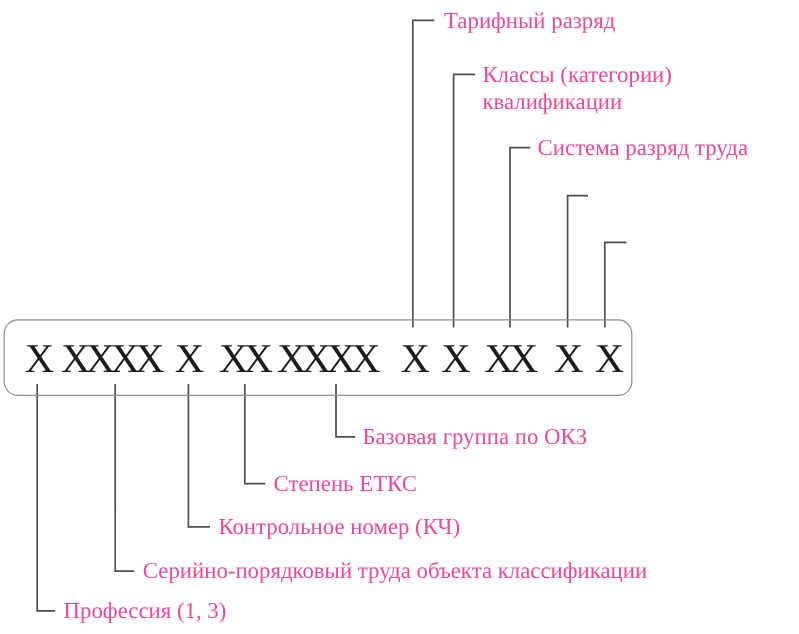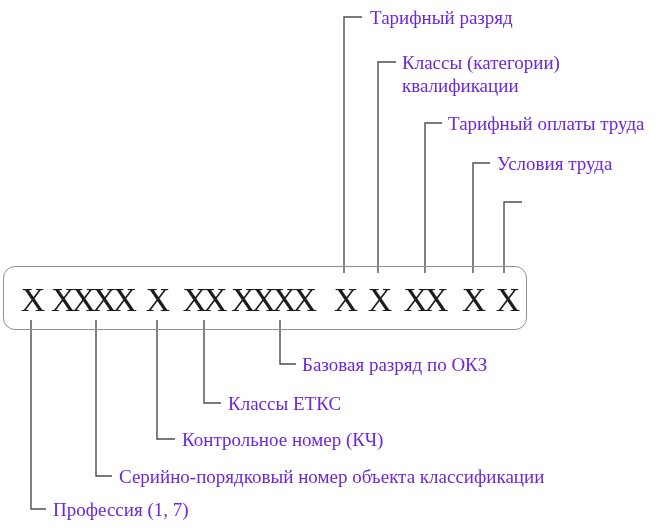--- a/index.html
+++ b/index.html
@@ -47,21 +47,21 @@
     line-height: 34px;
     letter-spacing: -4px;
     color: #1c1c1c;
     transform: translateX(-50%);
     white-space: nowrap;
   }
   .callout-label {
     position: absolute;
     font-size: 19px;
     line-height: 23px;
-    color: #6d28d9;
+    color: #ec4899;
     white-space: pre-line;
   }
 </style>
 </head>
 <body>
 
 <div class="canvas">
 
   <svg class="lines-svg" viewBox="0 0 666 528" xmlns="http://www.w3.org/2000/svg">
 
@@ -87,22 +87,21 @@
   <span class="code-group" style="left:272px">XXXX</span>
   <span class="code-group" style="left:344px">X</span>
   <span class="code-group" style="left:378px">X</span>
   <span class="code-group" style="left:424px">XX</span>
   <span class="code-group" style="left:472px">X</span>
   <span class="code-group" style="left:506px">X</span>
 
   <div class="callout-label" style="left:370px; top:6px">Тарифный разряд</div>
   <div class="callout-label" style="left:402px; top:51px">Классы (категории)
 квалификации</div>
-  <div class="callout-label" style="left:448px; top:112px">Тарифный оплаты труда</div>
-  <div class="callout-label" style="left:497px; top:152px">Условия труда</div>
+  <div class="callout-label" style="left:448px; top:112px">Система разряд труда</div>
 
-  <div class="callout-label" style="left:302px; top:353px">Базовая разряд по ОКЗ</div>
-  <div class="callout-label" style="left:228px; top:392px">Классы ЕТКС</div>
+  <div class="callout-label" style="left:302px; top:353px">Базовая группа по ОКЗ</div>
+  <div class="callout-label" style="left:228px; top:392px">Степень ЕТКС</div>
   <div class="callout-label" style="left:182px; top:428px">Контрольное номер (КЧ)</div>
-  <div class="callout-label" style="left:119px; top:465px">Серийно-порядковый номер объекта классификации</div>
-  <div class="callout-label" style="left:53px;  top:498px">Профессия (1, 7)</div>
+  <div class="callout-label" style="left:119px; top:465px">Серийно-порядковый труда объекта классификации</div>
+  <div class="callout-label" style="left:53px;  top:498px">Профессия (1, 3)</div>
 
 </div>
 
 </body></html>

